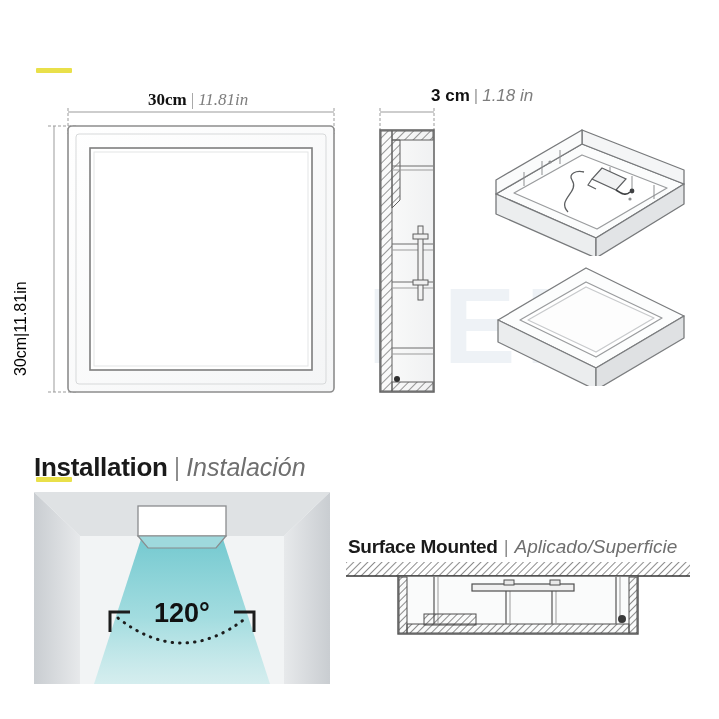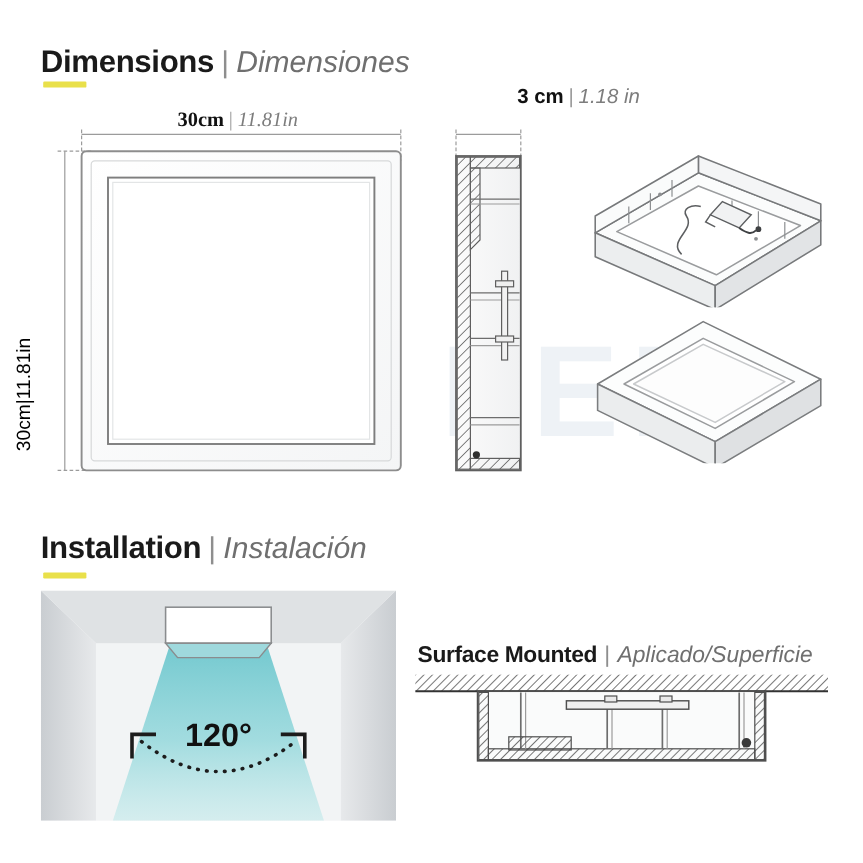--- a/index.html
+++ b/index.html
@@ -34,30 +34,27 @@
   svg{display:block;}
   .layer{position:absolute;z-index:5;}
 </style>
 </head>
 <body>
 
 <div class="sheet">
 
   <div class="watermark">EMI LED</div>
 
-  <div class="sec-head" style="left:34px;top:36px;">
-    <span class="en">Dimensions</span><span class="bar">|</span><span class="es">Dimensiones</span>
-  </div>
   <div class="accent" style="left: 36px; top: 68px; width: 36px; background: rgb(233, 224, 74);"></div>
 
   <div class="dimlbl" style="left:148px;top:90px;font-family:Liberation Serif, serif;">
     <span class="cm">30cm</span><span class="sep">|</span><span class="in">11.81in</span>
   </div>
 
-  <div class="dimlbl" style="left:431px;top:71px;text-align:center;">
+  <div class="dimlbl" style="left:431px;top:86px;text-align:center;">
     <span class="cm">3 cm</span><span class="sep">|</span><span class="in">1.18 in</span>
   </div>
 
   <div class="vdim" style="left:30px;top:358px;">
     <span class="cm">30cm</span><span class="sep">|</span><span class="in">11.81in</span>
   </div>
 
   <svg class="layer" style="left:46px;top:104px;" width="330" height="300">
     <defs>
       <linearGradient id="panelG" x1="0" y1="0" x2="1" y2="1">
@@ -158,21 +155,21 @@
   <svg class="layer" style="left:484px;top:258px;" width="215" height="128">
     <g stroke="#7b7d7f" stroke-width="1.3" stroke-linejoin="round">
       <polygon points="14,62 102,10 200,58 112,110" fill="#fcfdfd"></polygon>
       <polygon points="14,62 14,84 112,132 112,110" fill="#ebedee"></polygon>
       <polygon points="112,110 112,132 200,80 200,58" fill="#dfe1e3"></polygon>
       <polygon points="36,62 102,24 178,60 112,99" fill="#ffffff" stroke="#9a9c9e"></polygon>
       <polygon points="44,62 102,29 170,60 112,94" fill="#fdfdfd" stroke="#c8cacc"></polygon>
     </g>
   </svg>
 
-  <div class="sec-head" style="left:34px;top:441px;">
+  <div class="sec-head" style="left:34px;top:452px;">
     <span class="en">Installation</span><span class="bar">|</span><span class="es">Instalación</span>
   </div>
   <div class="accent" style="left: 36px; top: 477px; width: 36px; background: rgb(233, 224, 74);"></div>
 
   <svg class="layer" style="left:34px;top:492px;" width="296" height="192">
     <defs>
       <linearGradient id="beamG" x1="0" y1="0" x2="0" y2="1">
         <stop offset="0%" stop-color="#6cc6cd" stop-opacity=".95"></stop>
         <stop offset="55%" stop-color="#8ed6da" stop-opacity=".80"></stop>
         <stop offset="100%" stop-color="#bde8e9" stop-opacity=".55"></stop>

